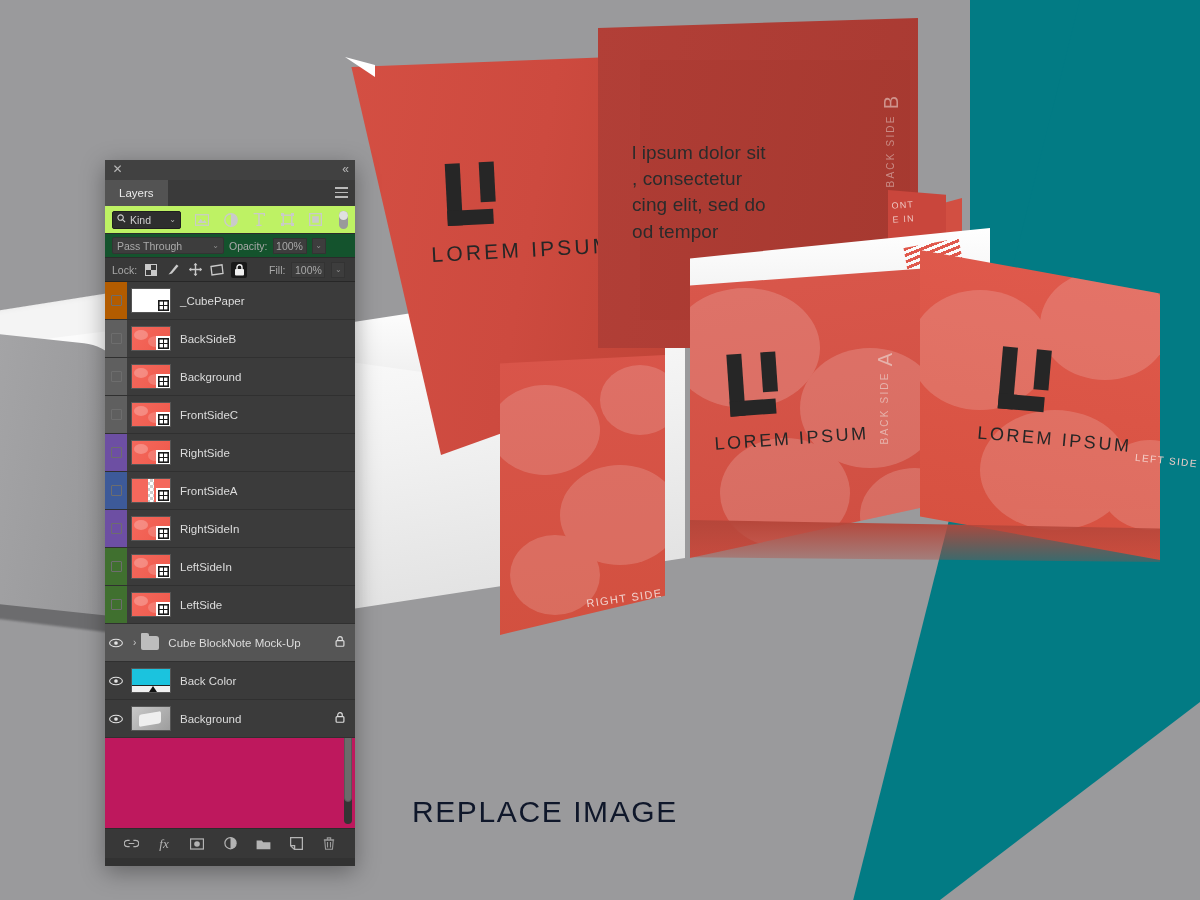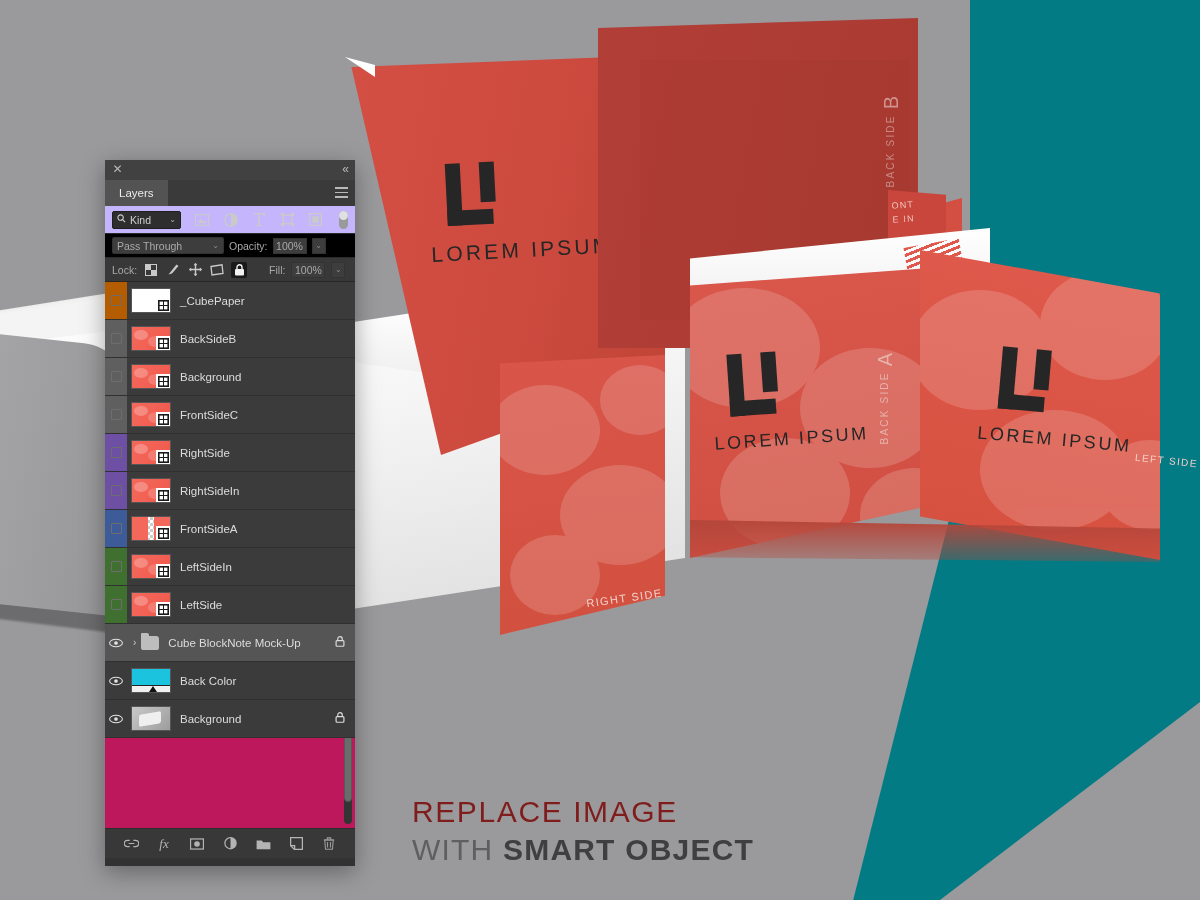--- a/index.html
+++ b/index.html
@@ -190,21 +190,21 @@
   .bar-l-v { position:absolute; left:0; top:0; width:15px; height:62px; background:#262626; }
   .bar-l-h { position:absolute; left:0; top:47px; width:46px; height:15px; background:#262626; }
   .bar-i { position:absolute; left:34px; top:0; width:15px; height:40px; background:#262626; }
   .logo-word {
     margin-top:14px; color:#262626; font-size:21px; letter-spacing:3.2px;
     font-family:"Liberation Sans", sans-serif; white-space:nowrap;
   }
 
   
   .caption { position:absolute; left:412px; top:795px; color:#6f6f71; }
-  .caption-line1 { font-size:30px; letter-spacing:1.6px; font-weight:300; color:#7f1d1d; }
+  .caption-line1 { font-size:30px; letter-spacing:1.6px; font-weight:300; color:#0f172a; }
   .caption-line2 { font-size:30px; letter-spacing:1.2px; margin-top:4px; color:#5f5f61; }
   .caption-line2 b { font-weight:bold; color:#3f3f41; }
 
   
   .ps-panel {
     position:absolute; left:105px; top:160px; width:250px; height:706px;
     background:#323232; box-shadow: 0 6px 22px rgba(0,0,0,.35);
     font-family:"Liberation Sans", sans-serif; color:#c8c8c8;
     display:flex; flex-direction:column;
   }
@@ -225,21 +225,21 @@
     background:#535353; color:#eaeaea; font-size:11.5px;
     padding:0 14px; display:flex; align-items:center;
   }
   .ps-menu-btn {
     position:absolute; right:7px; top:7px; width:13px; height:11px;
     display:flex; flex-direction:column; justify-content:space-between;
   }
   .ps-menu-btn i { display:block; height:1.6px; background:#b9b9b9; }
 
   .ps-filterrow {
-    height:28px; background:#c4b5fd; display:flex; align-items:center;
+    height:28px; background:#bef264; display:flex; align-items:center;
     padding:0 7px; gap:14px; flex:0 0 auto; border-bottom:1px solid #2b2b2b;
   }
   .kind-select {
     width:80px; height:18px; background:#2e2e2e; border:1px solid #1f1f1f;
     border-radius:2px; display:flex; align-items:center; gap:4px;
     padding:0 4px; font-size:10.5px; color:#cfcfcf; position:relative;
   }
   .kind-select .mag { font-size:9px; color:#cfcfcf; }
   .kind-select .chev { position:absolute; right:4px; font-size:8px; color:#b0b0b0; }
   .fico {
@@ -247,21 +247,21 @@
     color:#cacaca; font-size:12px;
   }
   .fico svg { display:block; }
   .toggle-pill {
     width:11px; height:18px; border-radius:6px; background:#9a9a9a;
     display:flex; align-items:flex-start; justify-content:center; margin-left:2px;
   }
   .toggle-pill i { width:9px; height:9px; border-radius:50%; background:#e0e0e0; margin-top:0px; }
 
   .ps-blendrow {
-    height:24px; background:#000000; display:flex; align-items:center;
+    height:24px; background:#14532d; display:flex; align-items:center;
     padding:0 7px; gap:5px; flex:0 0 auto; border-bottom:1px solid #2b2b2b;
   }
   .blend-select {
     width:112px; height:17px; background:#3d3d3d; border:1px solid #333;
     border-radius:2px; display:flex; align-items:center; padding:0 4px;
     font-size:10.5px; color:#a9a9a9; position:relative;
   }
   .blend-select .chev { position:absolute; right:4px; font-size:8px; color:#8d8d8d; }
   .lbl { font-size:10.5px; color:#a9a9a9; }
   .num-field {
@@ -363,20 +363,27 @@
       <span class="blob" style="left:-10px;top:30px;width:110px;height:90px;"></span>
       <span class="blob" style="left:60px;top:110px;width:120px;height:100px;"></span>
       <span class="blob" style="left:10px;top:180px;width:90px;height:80px;"></span>
       <span class="blob" style="left:100px;top:10px;width:80px;height:70px;"></span>
     </div>
   </div>
   <div class="rs-label">RIGHT SIDE</div>
 
   <div class="back-panel-b"></div>
   <div class="back-panel-b-inner"></div>
+  <div class="backb-text">
+
+    <div>l ipsum dolor sit</div>
+    <div>, consectetur</div>
+    <div>cing elit, sed do</div>
+    <div>od tempor</div>
+  </div>
   <div class="label-backsideb">
     <span>BACK SIDE</span>
     <span class="big">B</span>
   </div>
 
   <div class="carton-tab-right"></div>
   <div class="frontsidein-panel"></div>
   <div class="frontsidein-text">
     <div>ONT</div>
     <div>E IN</div>
@@ -424,23 +431,20 @@
           <span class="bar-i"></span>
       </div>
       <div class="logo-word" style="font-size:18px;letter-spacing:2.6px;">LOREM IPSUM</div>
     </div>
   </div>
   <div class="label-leftside">LEFT SIDE</div>
   <div class="right-carton-shadow"></div>
 
   <div class="caption">
     <div class="caption-line1">REPLACE IMAGE</div>
-    <div class="caption-line2">
-      <span>WITH </span><b>SMART OBJECT</b>
-    </div>
   </div>
 
   <div class="ps-panel">
 
     <div class="ps-titlebar">
       <div class="ps-close">✕</div>
       <div class="ps-collapse">«</div>
     </div>
 
     <div class="ps-tabbar">
@@ -642,60 +646,60 @@
                 <rect x="1.6" y="1.6" width="3.4" height="3.4" fill="#fff"></rect>
                 <rect x="6" y="1.6" width="3.4" height="3.4" fill="#fff"></rect>
                 <rect x="1.6" y="6" width="3.4" height="3.4" fill="#fff"></rect>
                 <rect x="6" y="6" width="3.4" height="3.4" fill="#fff"></rect>
               </svg>
             </span>
           </div>
           <span class="lname">RightSide</span>
         </div>
         <div class="layer-row">
+          <div class="lcolor" style="background:#3d5a99">
+            <span class="eye-sq"></span>
+          </div>
+          <div class="thumb">
+            <div style="position:absolute;inset:0;background:repeating-conic-gradient(#ffffff 0% 25%, #cccccc 0% 50%) 0 0/6px 6px"></div>
+            <div style="position:absolute;left:0;top:0;width:16px;height:23px;background:#f4685c"></div>
+            <div style="position:absolute;left:22px;top:0;width:17px;height:23px;background:#f4685c"></div>
+            <span class="so-badge">
+              <svg width="11" height="11" viewBox="0 0 11 11">
+                <rect x="0" y="0" width="11" height="11" fill="#1b1b1b"></rect>
+                <rect x="1.6" y="1.6" width="3.4" height="3.4" fill="#fff"></rect>
+                <rect x="6" y="1.6" width="3.4" height="3.4" fill="#fff"></rect>
+                <rect x="1.6" y="6" width="3.4" height="3.4" fill="#fff"></rect>
+                <rect x="6" y="6" width="3.4" height="3.4" fill="#fff"></rect>
+              </svg>
+            </span>
+          </div>
+          <span class="lname">FrontSideA</span>
+        </div>
+        <div class="layer-row">
           <div class="lcolor" style="background:#6d4fa3">
             <span class="eye-sq"></span>
           </div>
           <div class="thumb">
             <div style="position:absolute;inset:0;background:linear-gradient(120deg,#f4685c,#ef5a4c)"></div>
             <div style="position:absolute;left:2px;top:3px;width:14px;height:10px;background:rgba(255,255,255,.25);border-radius:50%"></div>
             <div style="position:absolute;left:16px;top:9px;width:16px;height:11px;background:rgba(255,255,255,.18);border-radius:50%"></div>
             <span class="so-badge">
               <svg width="11" height="11" viewBox="0 0 11 11">
                 <rect x="0" y="0" width="11" height="11" fill="#1b1b1b"></rect>
                 <rect x="1.6" y="1.6" width="3.4" height="3.4" fill="#fff"></rect>
                 <rect x="6" y="1.6" width="3.4" height="3.4" fill="#fff"></rect>
                 <rect x="1.6" y="6" width="3.4" height="3.4" fill="#fff"></rect>
                 <rect x="6" y="6" width="3.4" height="3.4" fill="#fff"></rect>
               </svg>
             </span>
           </div>
           <span class="lname">RightSideIn</span>
         </div>
         <div class="layer-row">
-          <div class="lcolor" style="background:#3d5a99">
-            <span class="eye-sq"></span>
-          </div>
-          <div class="thumb">
-            <div style="position:absolute;inset:0;background:repeating-conic-gradient(#ffffff 0% 25%, #cccccc 0% 50%) 0 0/6px 6px"></div>
-            <div style="position:absolute;left:0;top:0;width:16px;height:23px;background:#f4685c"></div>
-            <div style="position:absolute;left:22px;top:0;width:17px;height:23px;background:#f4685c"></div>
-            <span class="so-badge">
-              <svg width="11" height="11" viewBox="0 0 11 11">
-                <rect x="0" y="0" width="11" height="11" fill="#1b1b1b"></rect>
-                <rect x="1.6" y="1.6" width="3.4" height="3.4" fill="#fff"></rect>
-                <rect x="6" y="1.6" width="3.4" height="3.4" fill="#fff"></rect>
-                <rect x="1.6" y="6" width="3.4" height="3.4" fill="#fff"></rect>
-                <rect x="6" y="6" width="3.4" height="3.4" fill="#fff"></rect>
-              </svg>
-            </span>
-          </div>
-          <span class="lname">FrontSideA</span>
-        </div>
-        <div class="layer-row">
           <div class="lcolor" style="background:#40702f">
             <span class="eye-sq"></span>
           </div>
           <div class="thumb">
             <div style="position:absolute;inset:0;background:linear-gradient(120deg,#f4685c,#ef5a4c)"></div>
             <div style="position:absolute;left:2px;top:3px;width:14px;height:10px;background:rgba(255,255,255,.25);border-radius:50%"></div>
             <div style="position:absolute;left:16px;top:9px;width:16px;height:11px;background:rgba(255,255,255,.18);border-radius:50%"></div>
             <span class="so-badge">
               <svg width="11" height="11" viewBox="0 0 11 11">
                 <rect x="0" y="0" width="11" height="11" fill="#1b1b1b"></rect>

